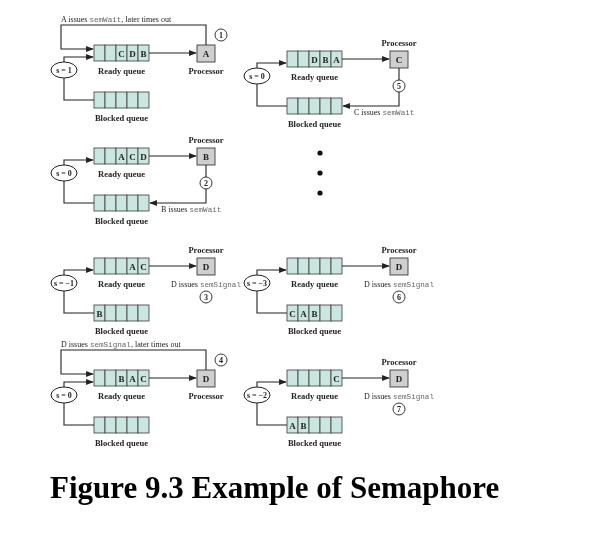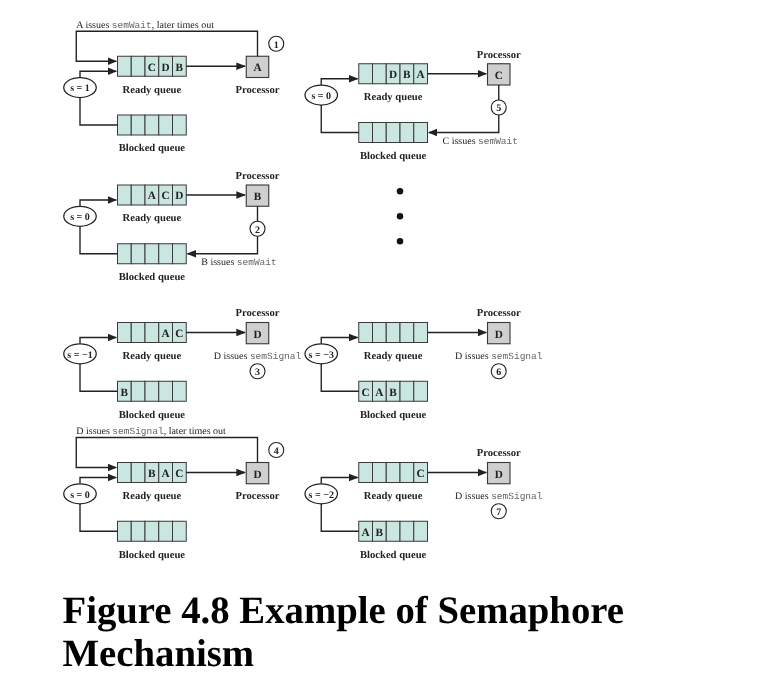--- a/index.html
+++ b/index.html
@@ -256,15 +256,14 @@
       </g>
     </g>
   <g id="ellipsis-layer">
     <circle cx="320" cy="153" r="2.6" fill="#111"></circle>
     <circle cx="320" cy="173" r="2.6" fill="#111"></circle>
     <circle cx="320" cy="193" r="2.6" fill="#111"></circle>
   </g>
 </svg>
 
 <h1 class="title">
-  <span>Figure 4.8 Example of Semaphore</span><br>
-  <span>Mechanism</span>
+  <span>Figure 9.3 Example of Semaphore</span><br>
 </h1>
 
 </body></html>

